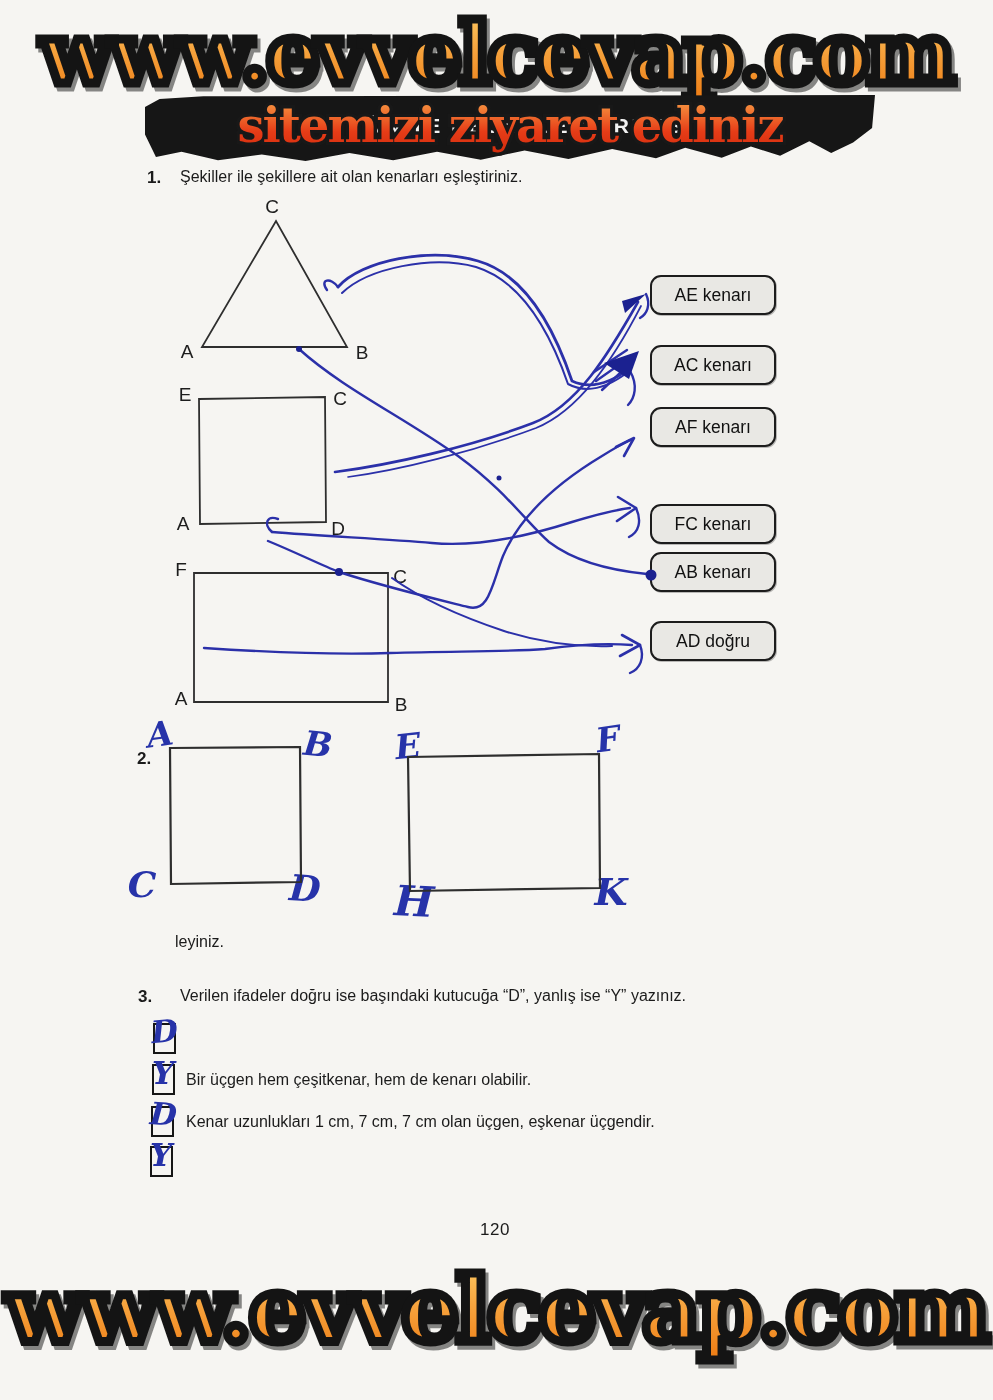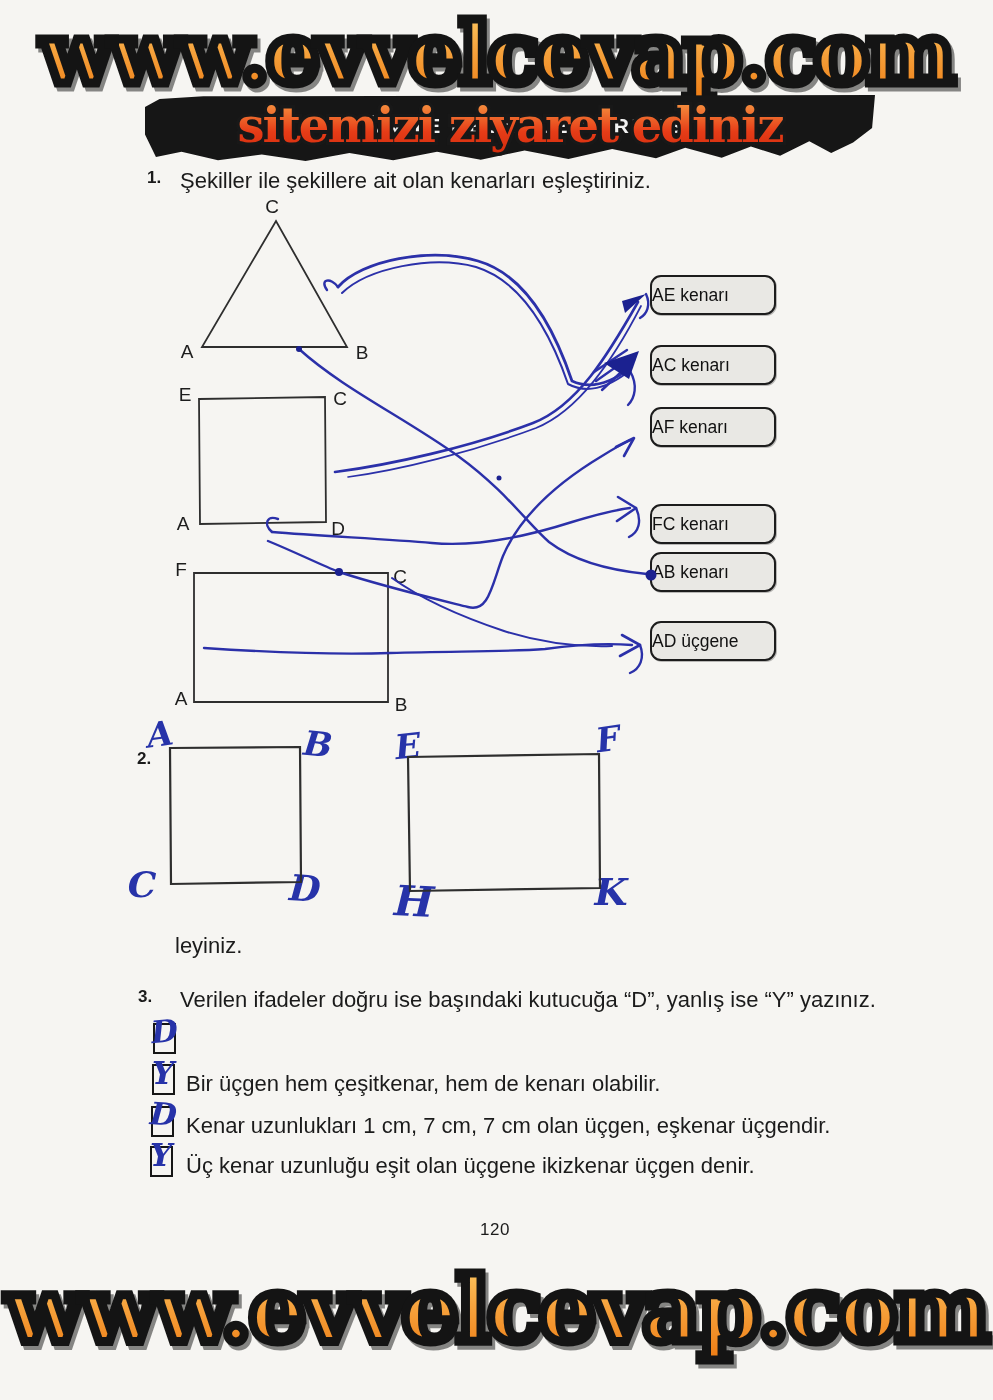--- a/index.html
+++ b/index.html
@@ -21,26 +21,26 @@
 
   
   .banner{left:145px;top:95px;width:730px;height:66px;background:#161616;
     clip-path:polygon(0% 18%,2% 6%,8% 2%,100% 0%,99.6% 50%,97% 72%,94% 88%,91% 70%,87% 92%,83% 78%,79% 95%,74% 80%,70% 96%,64% 82%,58% 97%,52% 84%,46% 98%,40% 86%,34% 99%,28% 88%,22% 100%,16% 90%,10% 99%,5% 86%,1.5% 94%,0% 60%);
     filter:drop-shadow(3px 7px 0 #a2a2a2);}
   .banner-bg-text{position:absolute;left:40px;right:0;top:19px;text-align:center;color:#f1f1f1;
     font-weight:bold;font-size:21px;letter-spacing:2.5px;white-space:nowrap;overflow:hidden;}
 
   
   .qnum{font-weight:bold;font-size:17px;}
-  .qtext{font-size:22px;}
+  .qtext{font-size:16px;}
   .vlabel{font-size:19px;color:#1d1d1d;transform:translate(-50%,-50%);white-space:nowrap;}
 
   
   .ansbox{left:650px;width:122px;height:36px;border:2.5px solid #1c1c1c;border-radius:11px;
-    background:#e9e8e4;display:flex;align-items:center;justify-content:flex-start;
+    background:#e9e8e4;display:flex;align-items:center;justify-content:center;
     font-size:17.5px;color:#111;box-shadow:1px 1px 0 rgba(0,0,0,.25);}
 
   
   .hand{font-family:"DejaVu Serif",serif;font-style:italic;font-weight:bold;color:#2733a9;
     transform:translate(-50%,-50%);line-height:1;}
   .chk{width:19px;height:27px;border:2.5px solid #161616;background:transparent;}
   .chkletter{font-family:"DejaVu Serif",serif;font-style:italic;font-weight:bold;font-size:31px;
     color:#2733a9;line-height:1;}
 
   svg.ink{position:absolute;left:0;top:0;z-index:5;pointer-events:none;}
@@ -74,21 +74,21 @@
   <div class="abs ansbox" style="top:407px;">
       <span>AF kenarı</span>
     </div>
   <div class="abs ansbox" style="top:504px;">
       <span>FC kenarı</span>
     </div>
   <div class="abs ansbox" style="top:552px;">
       <span>AB kenarı</span>
     </div>
   <div class="abs ansbox" style="top:621px;">
-      <span>AD üçgene</span>
+      <span>AD doğru</span>
     </div>
 
   <span class="abs vlabel" style="left:272px;top:207px;">C</span>
   <span class="abs vlabel" style="left:187px;top:352px;">A</span>
   <span class="abs vlabel" style="left:362px;top:353px;">B</span>
   <span class="abs vlabel" style="left:185px;top:395px;">E</span>
   <span class="abs vlabel" style="left:340px;top:399px;">C</span>
   <span class="abs vlabel" style="left:183px;top:524px;">A</span>
   <span class="abs vlabel" style="left:338px;top:529px;">D</span>
   <span class="abs vlabel" style="left:181px;top:570px;">F</span>
@@ -116,21 +116,20 @@
   <div class="abs chk" style="left:152px;top:1064px;"></div>
   <span class="abs chkletter" style="left:152px;top:1058px;">Y</span>
   <span class="abs qtext" style="left:186px;top:1071px;">Bir üçgen hem çeşitkenar, hem de kenarı olabilir.</span>
 
   <div class="abs chk" style="left:151px;top:1106px;"></div>
   <span class="abs chkletter" style="left:150px;top:1099px;transform:rotate(4deg);">D</span>
   <span class="abs qtext" style="left:186px;top:1113px;">Kenar uzunlukları 1 cm, 7 cm, 7 cm olan üçgen, eşkenar üçgendir.</span>
 
   <div class="abs chk" style="left:150px;top:1146px;"></div>
   <span class="abs chkletter" style="left:150px;top:1140px;">Y</span>
-  <span class="abs qtext" style="left:186px;top:1153px;">Üç kenar uzunluğu eşit olan üçgene ikizkenar üçgen denir.</span>
 
   <span class="abs pagenum" style="left:460px;top:1220px;width:70px;text-align:center;">120</span>
 
   <div class="abs" style="left:0;top:1256px;width:993px;">
     <span class="bubble wm" style="font-size:90px;" data-text="www.evvelcevap.com">www.evvelcevap.com</span>
   </div>
 
   <svg class="ink" width="993" height="1400" viewBox="0 0 993 1400">
 
     <g fill="none" stroke-width="1.8" stroke="#2e2e2e">

